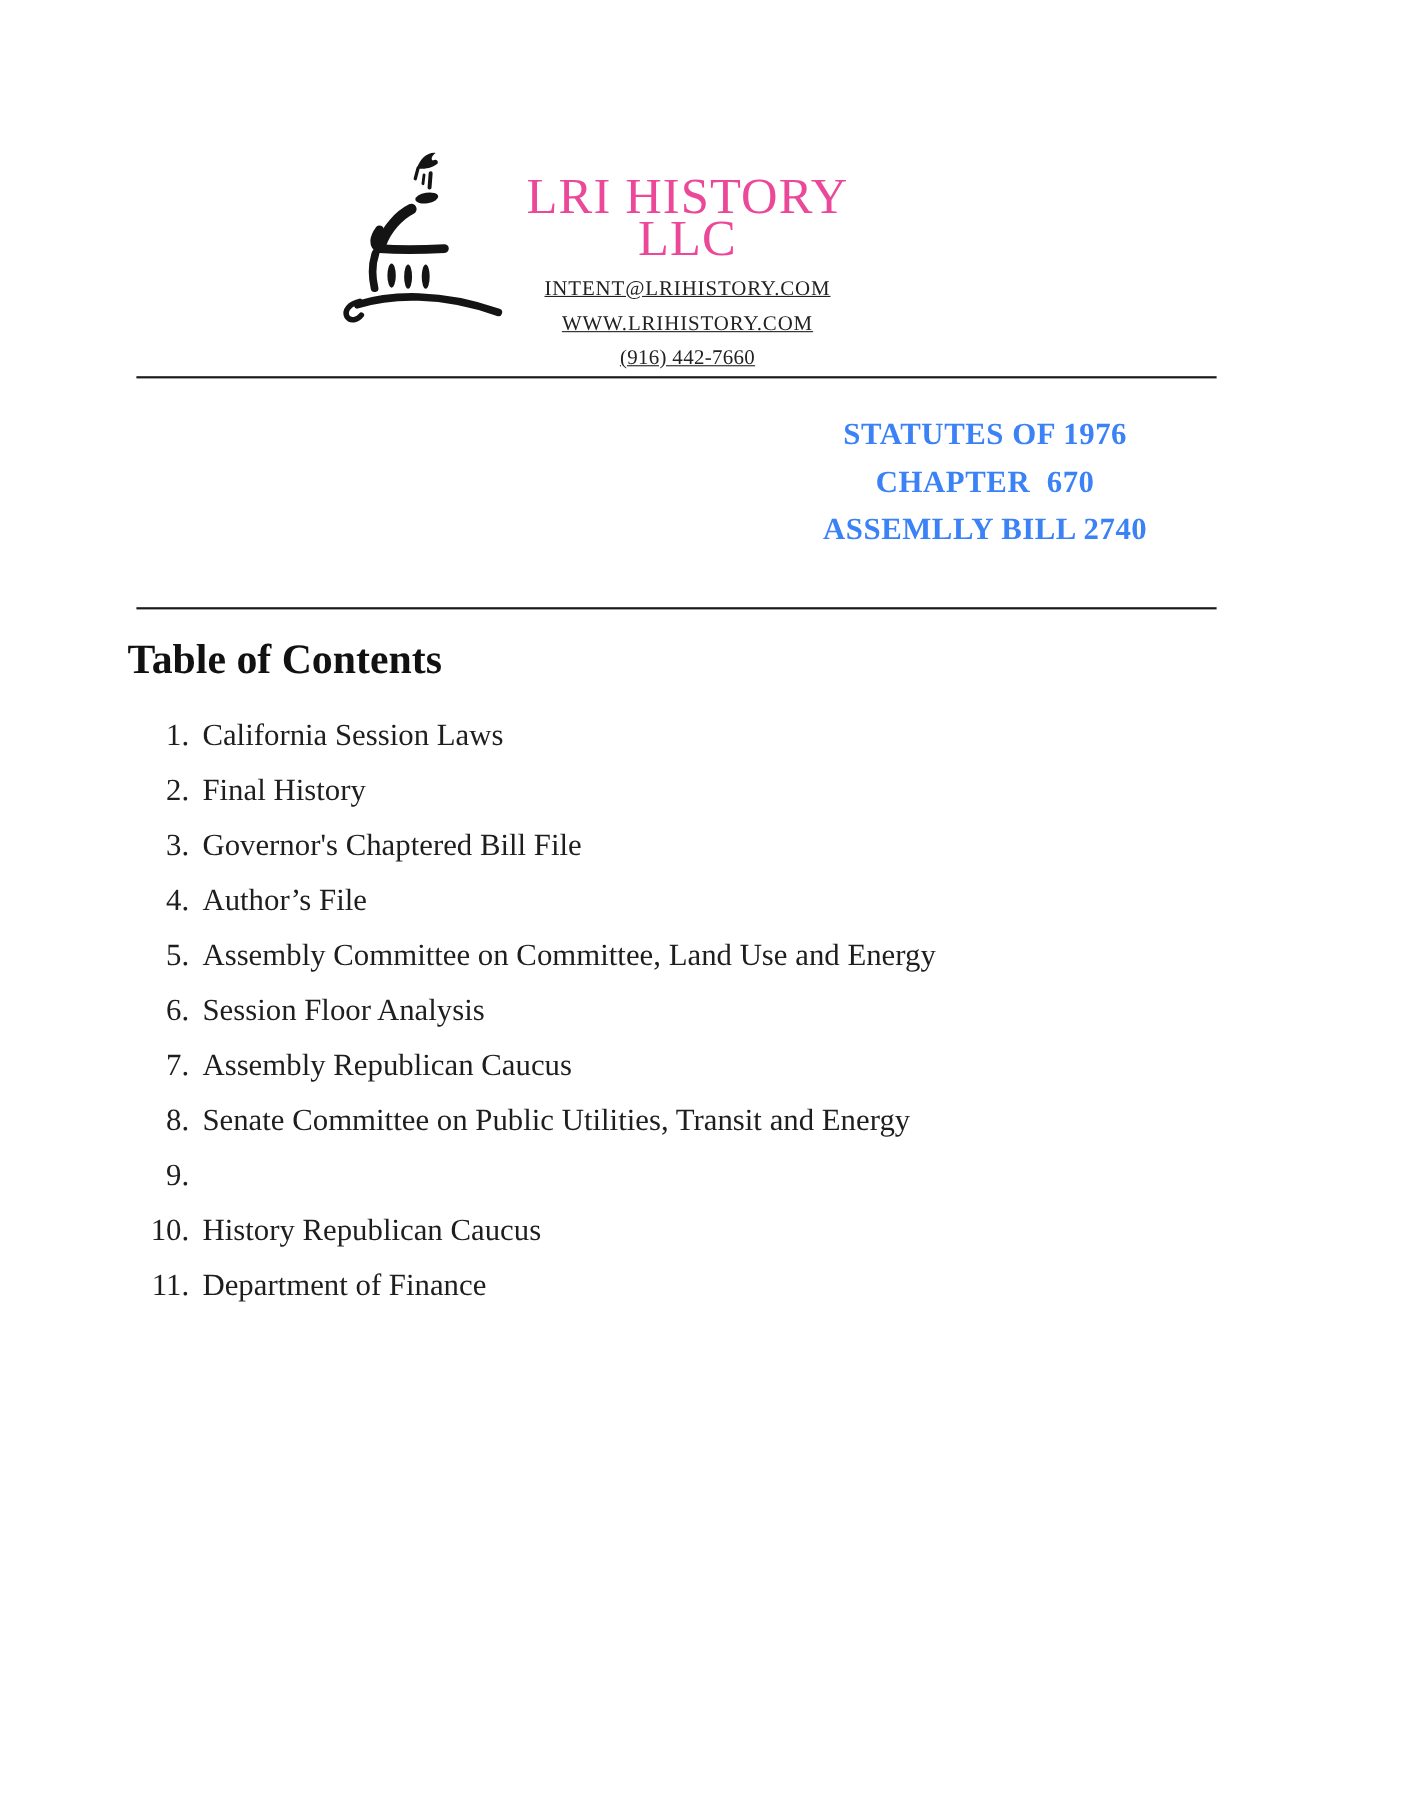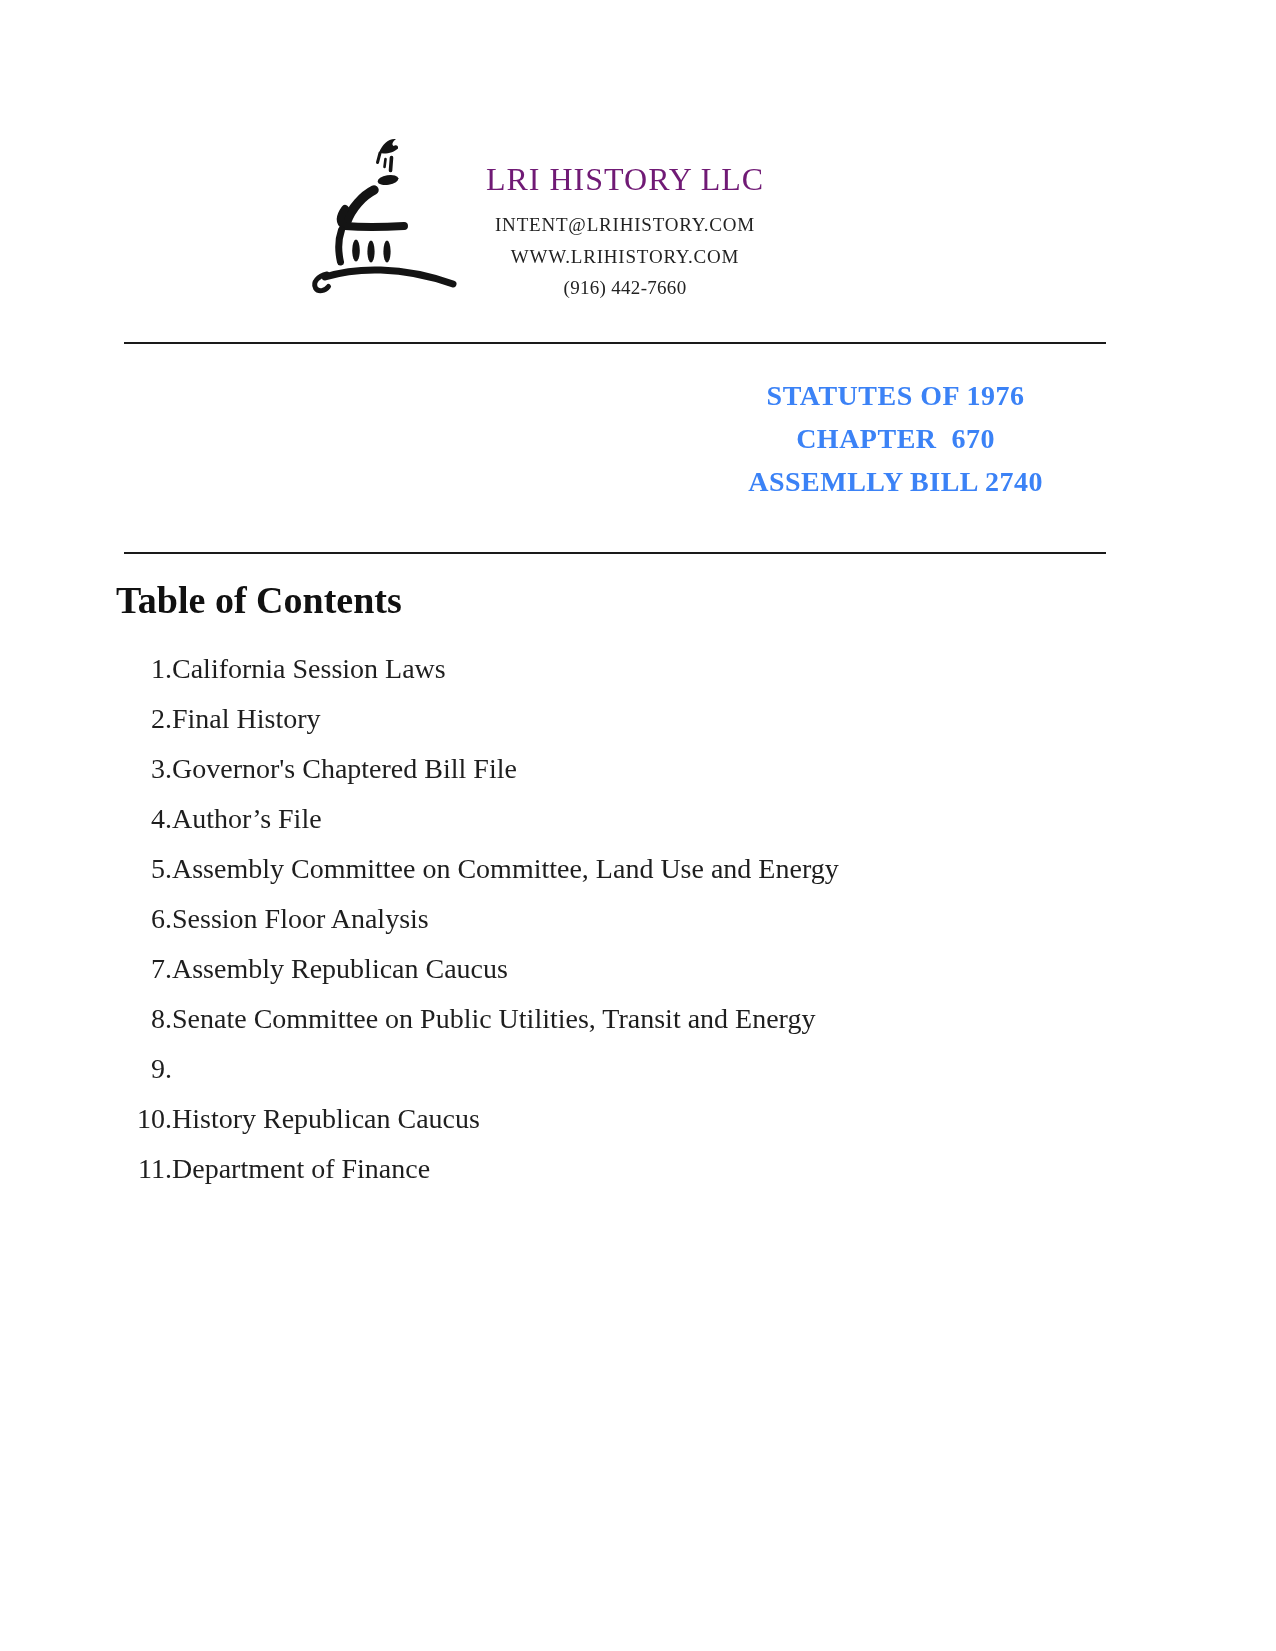--- a/index.html
+++ b/index.html
@@ -23,30 +23,31 @@
     height: 160px;
   }
   .company-block {
     position: absolute;
     left: 445px;
     top: 160px;
     width: 360px;
     text-align: center;
   }
   .company-name {
-    font-size: 32px;
+    font-size: 46px;
     line-height: 38px;
     letter-spacing: 1px;
-    color: #701a75;
+    color: #ec4899;
   }
   .contact-line {
     font-size: 19px;
     line-height: 22px;
     letter-spacing: 0.8px;
     color: #222222;
+    text-decoration: underline;
   }
   .contact-email   { margin-top: 16px; }
   .contact-website { margin-top: 10px; }
   .contact-phone   { margin-top: 9px; letter-spacing: 0.3px; }
 
   
   .rule {
     position: absolute;
     left: 124px;
     width: 982px;
@@ -93,21 +94,21 @@
     font-size: 28px;
     line-height: 32px;
     margin-bottom: 18px;
     color: #1e1e1e;
   }
   .toc-num {
     width: 56px;
     text-align: right;
     flex: 0 0 56px;
   }
-  .toc-label { margin-left: 0; }
+  .toc-label { margin-left: 12px; }
 
   .logo svg .stroke { fill: none; stroke: #141414; stroke-linecap: round; stroke-linejoin: round; }
   .logo svg .fill   { fill: #141414; stroke: none; }
 </style>
 </head>
 <body>
 
 <div class="page">
 
   <header>

